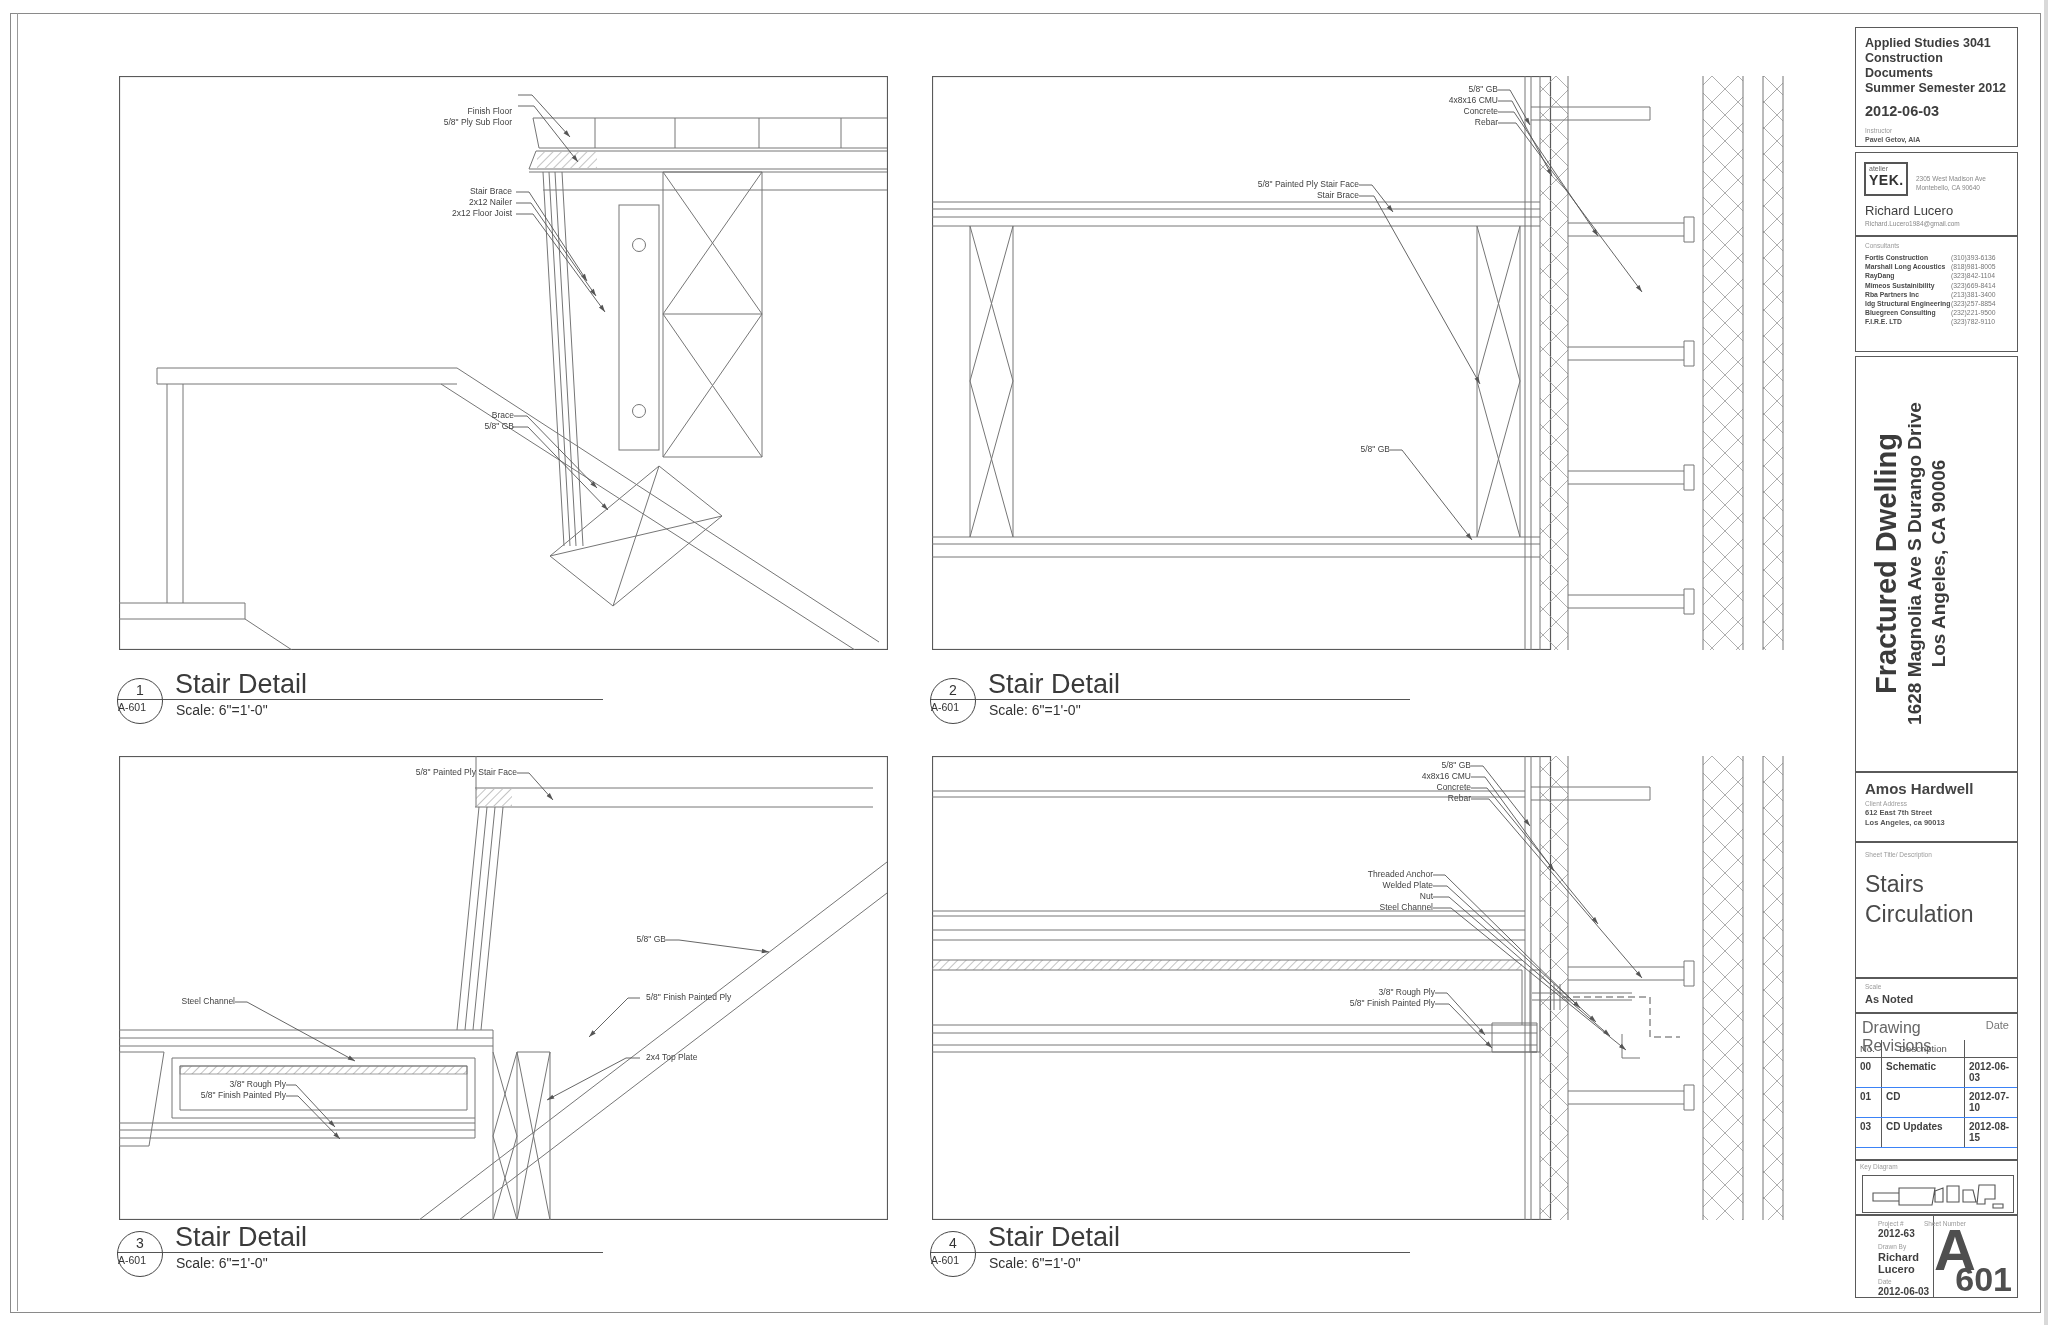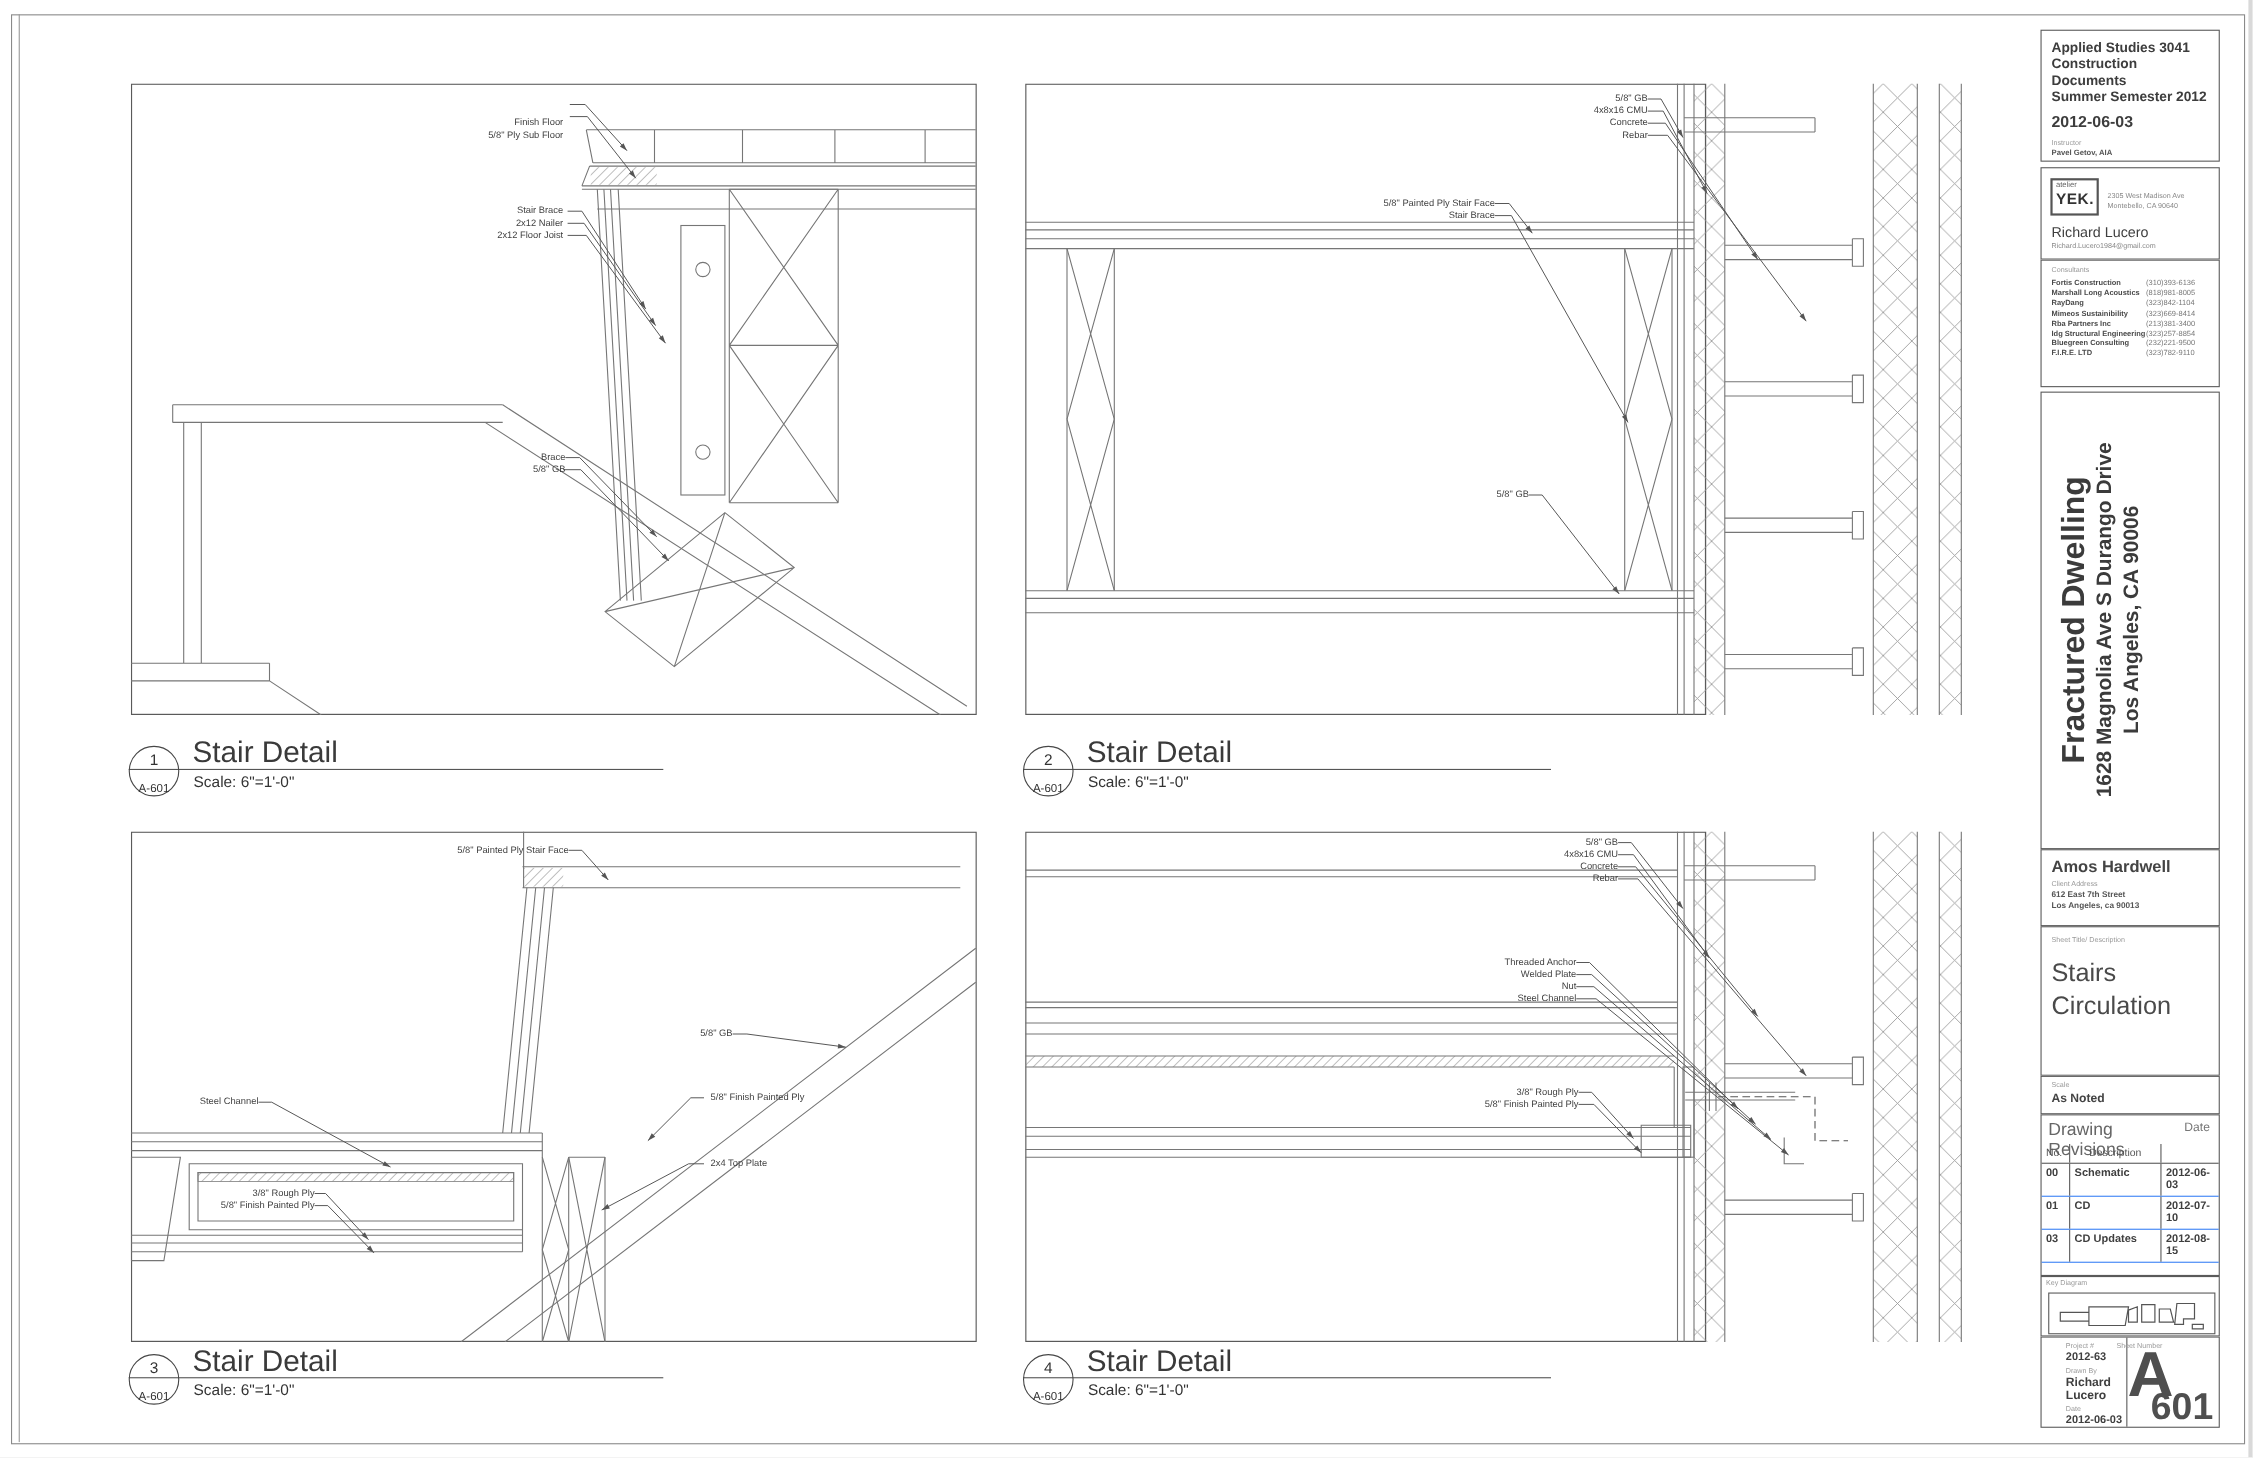--- a/index.html
+++ b/index.html
@@ -18,21 +18,21 @@
   .ld{stroke:#555;stroke-width:0.9;fill:none;}
   .dash{stroke:#555;stroke-width:1;fill:none;stroke-dasharray:7 4;}
 
   .ann{position:absolute;font-size:8.5px;line-height:11px;color:#3f3f3f;text-align:right;white-space:nowrap;}
   .annL{text-align:left;}
 
   
   .dt{position:absolute;height:60px;}
   .bubble{position:absolute;left:0;top:0;width:44px;height:44px;border:1.6px solid #474747;border-radius:50%;}
   .bubble .n{position:absolute;top:3px;width:100%;text-align:center;font-size:14px;color:#333;}
-  .bubble .r{position:absolute;bottom:0;width:100%;text-align:center;font-size:10.5px;color:#333;}
+  .bubble .r{position:absolute;bottom:10px;width:100%;text-align:left;font-size:10.5px;color:#333;}
   .dt .ul{position:absolute;left:0;top:21px;height:1.4px;background:#555;}
   .dt .h{position:absolute;left:58px;top:-7px;font-size:27px;line-height:27px;color:#3a3a3a;}
   .dt .s{position:absolute;left:59px;top:24px;font-size:14px;color:#333;}
 
   
   .tbbox{position:absolute;left:1855px;width:163px;border:1px solid #5a5a5a;background:#fff;box-sizing:border-box;}
   .lbl{font-size:6.5px;color:#9a9a9a;line-height:8px;}
   .c-l{font-size:12.5px;font-weight:bold;color:#3d3d3d;line-height:15px;}
   .c-date{margin-top:7px;font-size:14.5px;font-weight:bold;color:#3d3d3d;}
   .c-inst{font-size:7px;font-weight:bold;color:#555;line-height:9px;}

